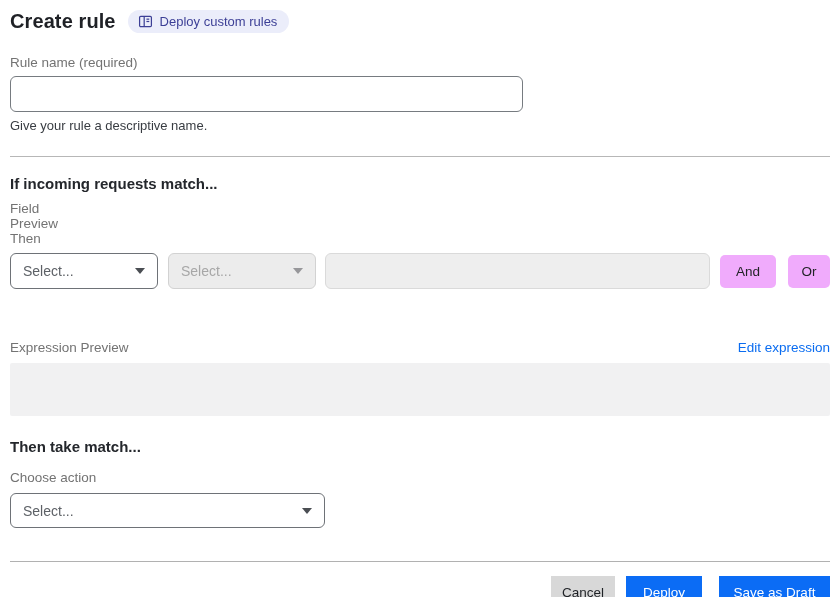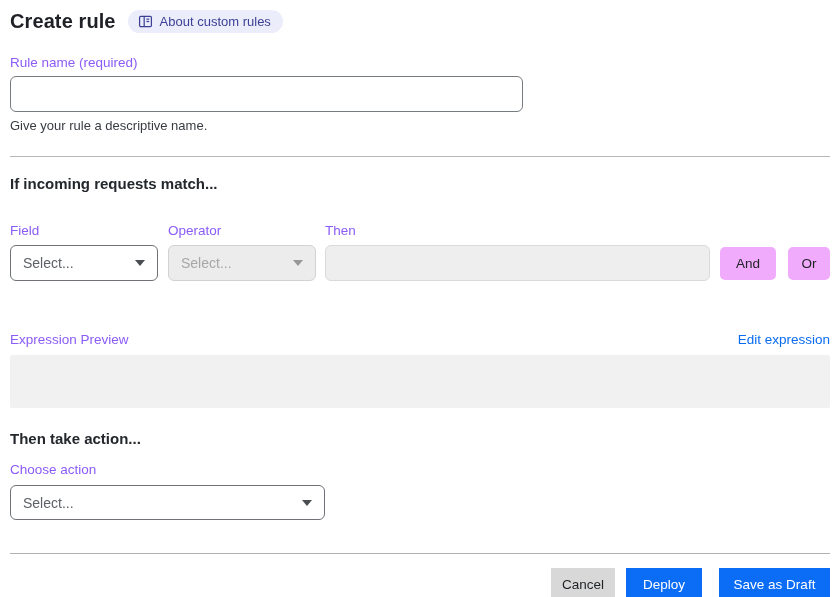--- a/index.html
+++ b/index.html
@@ -17,40 +17,40 @@
   .page-title { font-size: 20px; font-weight: 700; color: #1f2126; letter-spacing: 0.1px; }
   .about-badge {
     display: inline-flex; align-items: center;
     margin-left: 12px; height: 23px; padding: 0 12px 0 10px;
     background: #ebedfa; border-radius: 12px;
     color: #3c3f96; font-size: 13px; text-decoration: none; cursor: pointer;
   }
   .about-badge svg { margin-right: 7px; display: block; }
 
   
-  .field-label { font-size: 13.5px; color: #8b5cf6; }
+  .field-label { font-size: 13.5px; color: #737373; }
   .helper-text { font-size: 13px; color: #383c42; margin-top: 6px; }
 
   .rule-name-label { margin-top: 22px; }
   .rule-name-input {
     margin-top: 6px; display: block;
     width: 513px; height: 36px;
     border: 1px solid #767b80; border-radius: 6px;
     background: #fff; font-size: 14px; color: #202228;
     padding: 0 10px; outline: none;
     font-family: "Liberation Sans", sans-serif;
   }
 
   hr.divider { border: none; border-top: 1px solid #b7b7b7; margin-top: 23px; }
   hr.divider-bottom { border: none; border-top: 1px solid #b1b1b1; margin-top: 33px; }
 
   .section-heading { font-size: 15px; font-weight: 700; color: #24272c; margin-top: 18px; }
 
   
-  .labels-row { display: flex; margin-top: 31px; }
+  .labels-row { display: flex; margin-top: 9px; flex-direction: column; }
   .labels-row .col1 { width: 158px; }
   .labels-row .col2 { width: 157px; }
 
   
   .controls-row { display: flex; align-items: center; margin-top: 7px; }
   .select-box {
     height: 36px; display: flex; align-items: center; justify-content: space-between;
     border-radius: 6px; padding: 0 12px; cursor: pointer; background: #fff;
     border: 1px solid #6e7277; font-size: 14px;
   }
@@ -112,35 +112,35 @@
 
   <div class="header-row">
     <h1 class="page-title">Create rule</h1>
     <a class="about-badge">
       <svg width="15" height="15" viewBox="0 0 16 16" fill="none" stroke="#3c3f96" stroke-width="1.3">
         <rect x="1.7" y="2.6" width="12.6" height="10.8" rx="1.2"></rect>
         <line x1="6.6" y1="2.6" x2="6.6" y2="13.4"></line>
         <line x1="9" y1="5.5" x2="12" y2="5.5"></line>
         <line x1="9" y1="8" x2="12" y2="8"></line>
       </svg>
-      <span>About custom rules</span>
+      <span>Deploy custom rules</span>
     </a>
   </div>
 
   <div class="field-label rule-name-label">Rule name (required)</div>
   <input type="text" class="rule-name-input" value="" style="">
   <div class="helper-text">Give your rule a descriptive name.</div>
 
   <hr class="divider">
 
   <h2 class="section-heading">If incoming requests match...</h2>
 
   <div class="labels-row">
     <span class="field-label col1">Field</span>
-    <span class="field-label col2">Operator</span>
+    <span class="field-label col2">Preview</span>
     <span class="field-label">Then</span>
   </div>
 
   <div class="controls-row">
     <div class="select-box field-select">
       <span class="placeholder">Select...</span>
       <span class="caret"></span>
     </div>
     <div class="select-box operator-select disabled">
       <span class="placeholder">Select...</span>
@@ -150,21 +150,21 @@
     <button class="andor-btn and-btn">And</button>
     <button class="andor-btn or-btn">Or</button>
   </div>
 
   <div class="preview-row">
     <span class="field-label">Expression Preview</span>
     <a class="edit-link">Edit expression</a>
   </div>
   <div class="preview-box"></div>
 
-  <h2 class="section-heading" style="margin-top:22px">Then take action...</h2>
+  <h2 class="section-heading" style="margin-top:22px">Then take match...</h2>
 
   <div class="field-label choose-action-label">Choose action</div>
   <div class="select-box action-select">
     <span class="placeholder">Select...</span>
     <span class="caret"></span>
   </div>
 
   <hr class="divider-bottom">
 
   <div class="footer-row">

